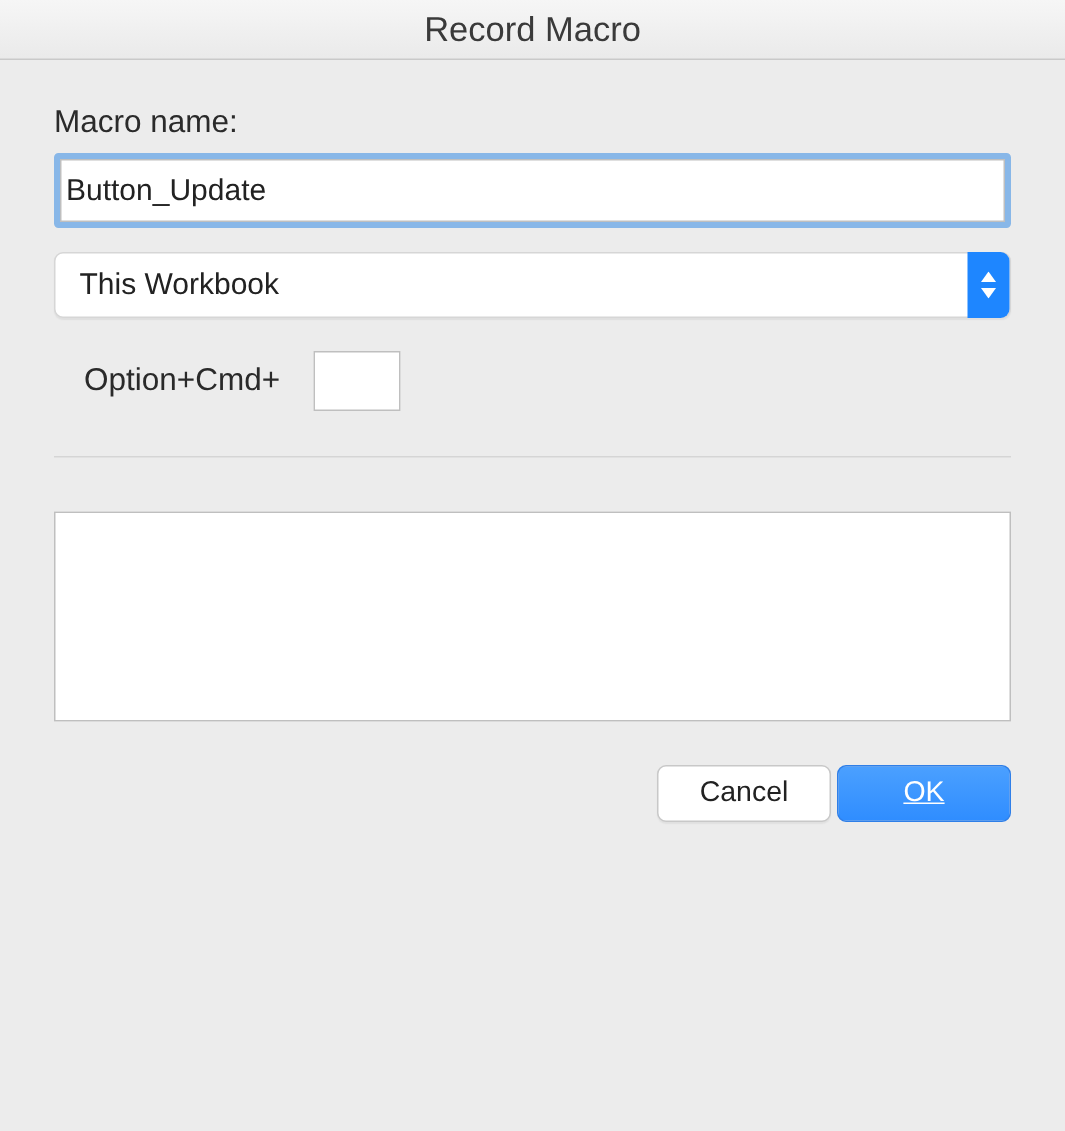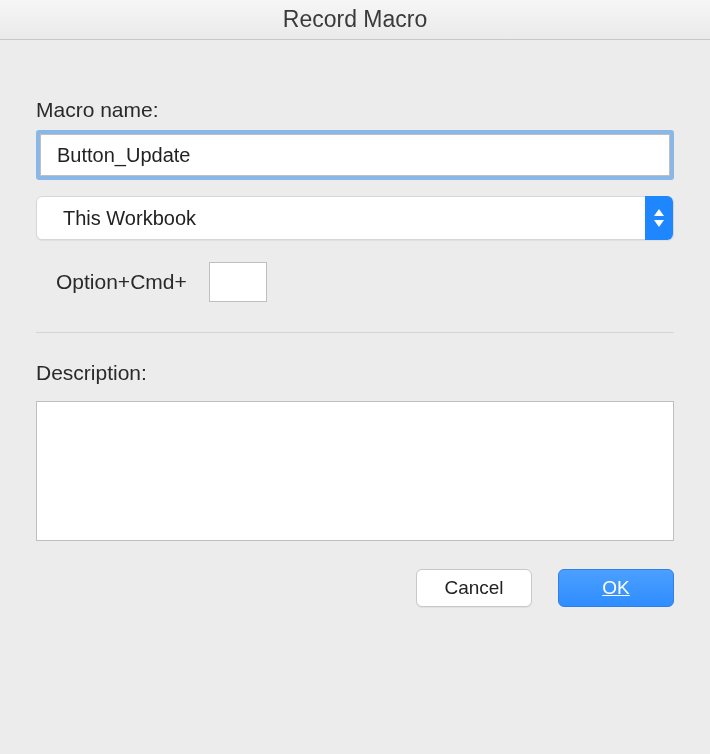--- a/index.html
+++ b/index.html
@@ -24,51 +24,50 @@
       font-size: 23px;
       color: #3a3a3a;
     }
     .content {
       padding: 30px 36px 0 36px;
     }
     .label {
       font-size: 21px;
       color: #2a2a2a;
       margin-bottom: 8px;
-      margin-top: 28px;
     }
     .macro-name-wrap {
       border: 4px solid #88b7e8;
       border-radius: 3px;
       margin-bottom: 16px;
     }
     .macro-name-input {
       width: 100%;
       height: 42px;
       border: 1px solid #bfbfbf;
-      padding: 0 16px;
+      padding: 0 3px;
       font-size: 20px;
       color: #222;
       outline: none;
       background: #fff;
     }
     .select-wrap {
       position: relative;
       margin-bottom: 22px;
       height: 44px;
       background: #fff;
       border: 1px solid #d6d6d6;
       border-radius: 6px;
       box-shadow: 0 1px 1px rgba(0,0,0,0.06);
       display: flex;
       align-items: center;
     }
     .select-value {
       flex: 1;
-      padding: 0 26px;
+      padding: 0 16px;
       font-size: 20px;
       color: #222;
     }
     .select-arrows {
       width: 28px;
       height: 44px;
       background: #1e86ff;
       border-top-right-radius: 6px;
       border-bottom-right-radius: 6px;
       display: flex;
@@ -114,21 +113,21 @@
       padding: 8px;
       font-size: 18px;
       font-family: inherit;
       resize: none;
       outline: none;
       margin-top: 8px;
     }
     .button-row {
       display: flex;
       justify-content: flex-end;
-      gap: 26px;
+      gap: 4px;
       margin-top: 24px;
     }
     .btn {
       min-width: 116px;
       height: 38px;
       border-radius: 6px;
       font-size: 19px;
       display: flex;
       align-items: center;
       justify-content: center;
@@ -174,21 +173,20 @@
     </div>
   </div>
 
   <div class="shortcut-row">
     <span class="shortcut-text">Option+Cmd+</span>
     <input class="shortcut-input" type="text" value="" style="">
   </div>
 
   <hr class="divider">
 
-  <div class="label">Description:</div>
   <textarea class="description-input" style=""></textarea>
 
   <div class="button-row">
     <div class="btn btn-cancel">
       <span>Cancel</span>
     </div>
     <div class="btn btn-ok">
       <span>OK</span>
     </div>
   </div>

